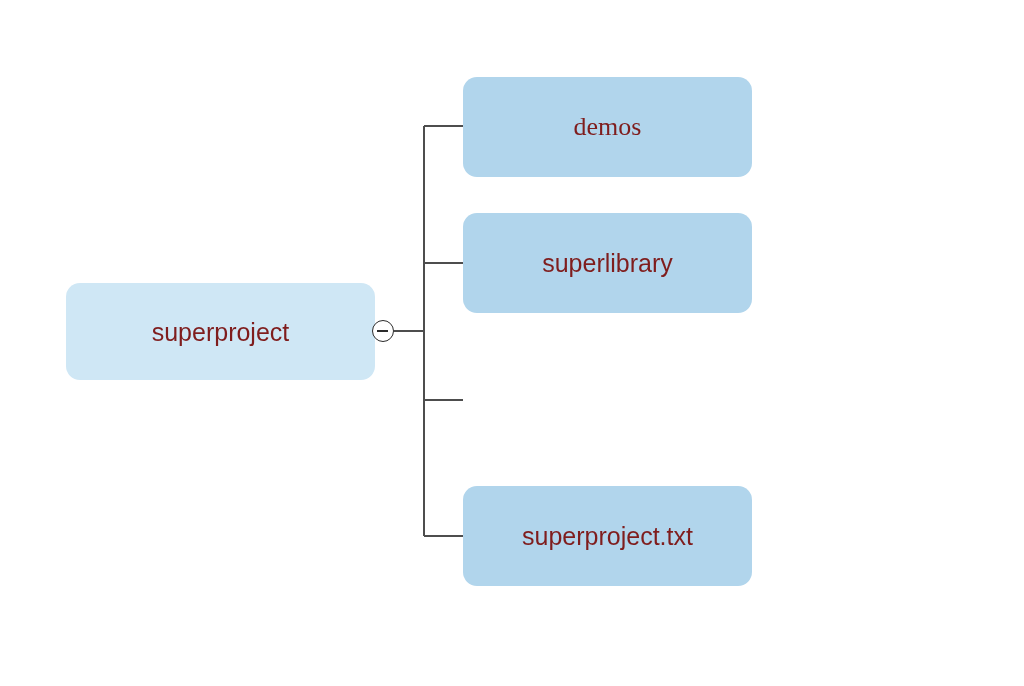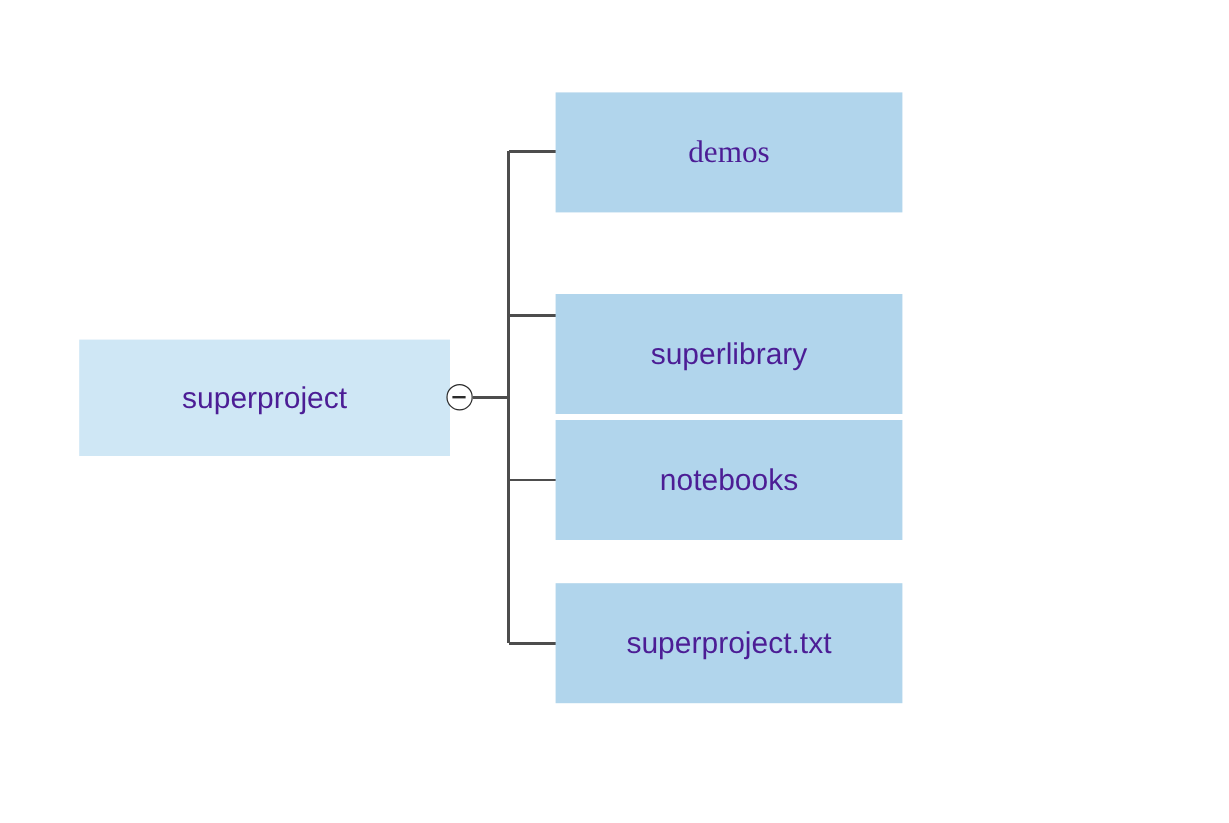--- a/index.html
+++ b/index.html
@@ -32,22 +32,23 @@
     pointer-events: none;
   }
 
   .node {
     position: absolute;
     box-sizing: border-box;
     display: flex;
     align-items: center;
     justify-content: center;
     text-align: right;
-    color: #4c1d95;
+    color: #7f1d1d;
     user-select: none;
+    border-radius: 14px;
   }
 
   .node-label {
     display: block;
     line-height: 1.2;
     white-space: nowrap;
   }
 
   
   .node-root {
@@ -73,21 +74,21 @@
     font-family: "Liberation Sans", sans-serif;
     font-size: 25px;
   }
   
   .node-child.serif-label .node-label {
     font-family: "Liberation Serif", "DejaVu Serif", serif;
     font-size: 26px;
   }
 
   .child-0 { top: 77px; }
-  .child-1 { top: 213px; margin-top: 32px; }
+  .child-1 { top: 213px; }
   .child-2 { top: 350px; }
   .child-3 { top: 486px; }
 
   
   .toggle-icon {
     position: absolute;
     left: 372px;
     top: 320px;
     width: 22px;
     height: 22px;
@@ -135,21 +136,18 @@
   <div class="toggle-icon"></div>
 
   <div class="node node-child child-0 serif-label">
     <span class="node-label">demos</span>
   </div>
 
   <div class="node node-child child-1">
     <span class="node-label">superlibrary</span>
   </div>
 
-  <div class="node node-child child-2">
-    <span class="node-label">notebooks</span>
-  </div>
 
   <div class="node node-child child-3">
     <span class="node-label">superproject.txt</span>
   </div>
 
 </div>
 
 </body></html>

